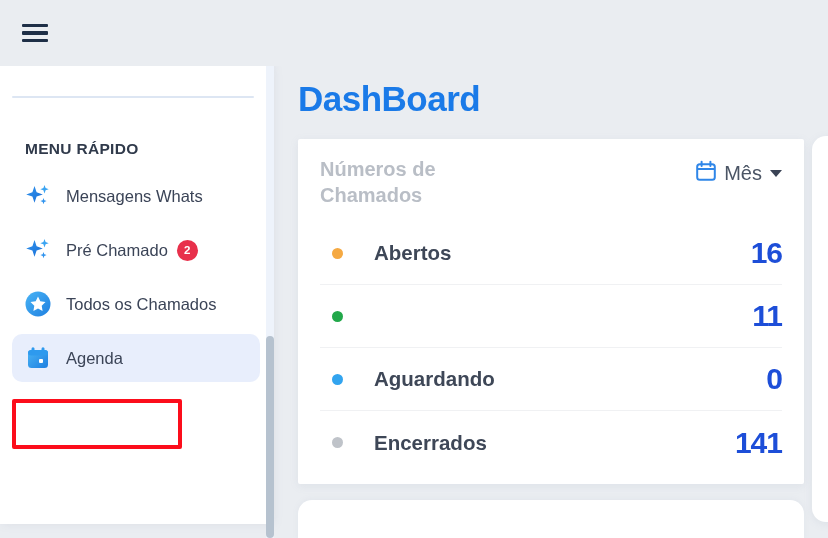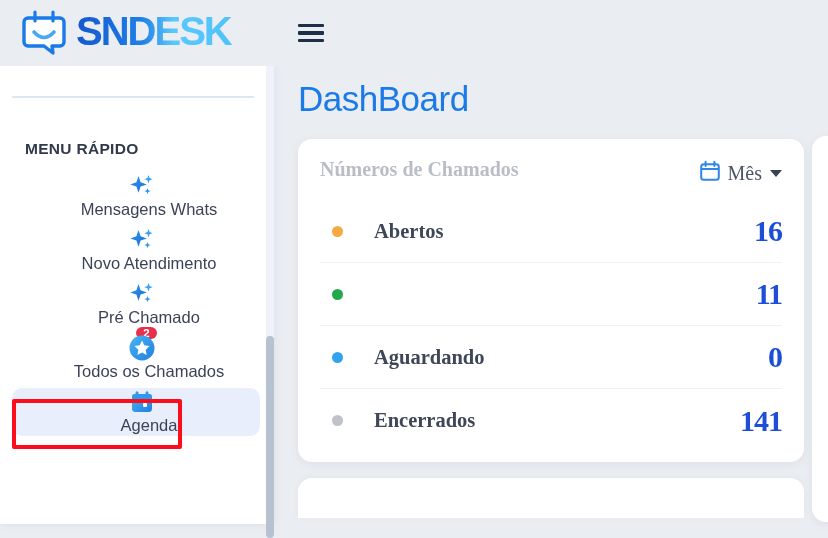--- a/index.html
+++ b/index.html
@@ -93,21 +93,20 @@
 
   .menu-item {
     display: flex;
     align-items: center;
     height: 48px;
     margin: 6px 12px;
     padding-left: 12px;
     border-radius: 10px;
     cursor: pointer;
     position: relative;
-    flex-direction: column;
   }
 
   .menu-item.active { background: #e8eefc; }
 
   .menu-icon {
     width: 28px;
     height: 28px;
     flex: none;
     display: flex;
     align-items: center;
@@ -176,39 +175,38 @@
     position: absolute;
     top: 66px;
     left: 272px;
     width: 556px;
     height: 472px;
     padding: 0;
   }
 
   .page-title {
     font-size: 35px;
-    font-weight: normal;
+    font-weight: bold;
     color: #1a7ae8;
     letter-spacing: -0.5px;
     margin: 13px 0 0 26px;
   }
 
   .cards-row {
     display: flex;
     margin-top: 20px;
     margin-left: 26px;
     gap: 22px;
   }
 
   .card {
     background: #fff;
-    border-radius: 14px;
+    border-radius: 2px;
     box-shadow: 0 2px 9px rgba(130,145,170,0.12);
     flex: none;
-    font-family: Liberation Serif, serif;
   }
 
   .card-main { width: 506px; padding: 18px 22px 10px 22px; }
 
   .card-head {
     display: flex;
     align-items: flex-start;
     justify-content: space-between;
   }
 
@@ -291,39 +289,20 @@
     background: #fff;
     border-radius: 14px;
     box-shadow: 0 2px 9px rgba(130,145,170,0.12);
     z-index: 5;
   }
 </style>
 </head>
 <body>
 
 <div class="topbar">
-  <div class="logo-wrap">
-    <svg class="logo-mark" viewBox="0 0 56 50">
-      <path d="M10 10 h32 a4 4 0 0 1 4 4 v20 a4 4 0 0 1 -4 4 h-8 l1 7 -9 -7 h-16 a4 4 0 0 1 -4 -4 v-20 a4 4 0 0 1 4 -4 z" fill="#fdfdfd" stroke="#1a7ae8" stroke-width="3.4" stroke-linejoin="round"></path>
-      <line x1="17" y1="4" x2="17" y2="13" stroke="#1a7ae8" stroke-width="3.2" stroke-linecap="round"></line>
-      <line x1="35" y1="4" x2="35" y2="13" stroke="#1a7ae8" stroke-width="3.2" stroke-linecap="round"></line>
-      <path d="M16 24 q10 11 20 0" fill="none" stroke="#4aa8f0" stroke-width="3.6" stroke-linecap="round"></path>
-    </svg>
-    <svg class="wordmark" viewBox="0 0 200 44">
-      <defs>
-        <linearGradient id="wm" x1="0" y1="0" x2="1" y2="0">
-          <stop offset="0%" stop-color="#1557d0"></stop>
-          <stop offset="42%" stop-color="#1f7fe6"></stop>
-          <stop offset="62%" stop-color="#5ac8fb"></stop>
-          <stop offset="100%" stop-color="#4ec3fa"></stop>
-        </linearGradient>
-      </defs>
-      <text x="0" y="34" font-family="'Liberation Sans', sans-serif" font-size="40" font-weight="bold" letter-spacing="-2" fill="url(#wm)">SNDESK</text>
-    </svg>
-  </div>
   <div class="hamburger">
     <span></span>
     <span></span>
     <span></span>
   </div>
 </div>
 
 <nav class="sidebar">
   <div class="sidebar-divider"></div>
   <div class="menu-heading">MENU RÁPIDO</div>
@@ -340,30 +319,20 @@
           </linearGradient>
             </defs>
           <path d="M9.5 3 L11.6 9.3 L17.8 11.4 L11.6 13.5 L9.5 19.8 L7.4 13.5 L1.2 11.4 L7.4 9.3 Z" fill="url(#spg1)"></path>
           <path d="M19.5 2 L20.6 5.1 L23.7 6.2 L20.6 7.3 L19.5 10.4 L18.4 7.3 L15.3 6.2 L18.4 5.1 Z" fill="#3aa4f2"></path>
           <path d="M18.5 15 L19.3 17.3 L21.6 18.1 L19.3 18.9 L18.5 21.2 L17.7 18.9 L15.4 18.1 L17.7 17.3 Z" fill="#2f93ee"></path>
         </svg>
       </span>
       <span class="menu-label">Mensagens Whats</span>
     </div>
 
-    <div class="menu-item">
-      <span class="menu-icon">
-        <svg width="26" height="26" viewBox="0 0 26 26">
-          <path d="M9.5 3 L11.6 9.3 L17.8 11.4 L11.6 13.5 L9.5 19.8 L7.4 13.5 L1.2 11.4 L7.4 9.3 Z" fill="url(#spg1)"></path>
-          <path d="M19.5 2 L20.6 5.1 L23.7 6.2 L20.6 7.3 L19.5 10.4 L18.4 7.3 L15.3 6.2 L18.4 5.1 Z" fill="#3aa4f2"></path>
-          <path d="M18.5 15 L19.3 17.3 L21.6 18.1 L19.3 18.9 L18.5 21.2 L17.7 18.9 L15.4 18.1 L17.7 17.3 Z" fill="#2f93ee"></path>
-        </svg>
-      </span>
-      <span class="menu-label">Novo Atendimento</span>
-    </div>
 
     <div class="menu-item">
       <span class="menu-icon">
         <svg width="26" height="26" viewBox="0 0 26 26">
           <path d="M9.5 3 L11.6 9.3 L17.8 11.4 L11.6 13.5 L9.5 19.8 L7.4 13.5 L1.2 11.4 L7.4 9.3 Z" fill="url(#spg1)"></path>
           <path d="M19.5 2 L20.6 5.1 L23.7 6.2 L20.6 7.3 L19.5 10.4 L18.4 7.3 L15.3 6.2 L18.4 5.1 Z" fill="#3aa4f2"></path>
           <path d="M18.5 15 L19.3 17.3 L21.6 18.1 L19.3 18.9 L18.5 21.2 L17.7 18.9 L15.4 18.1 L17.7 17.3 Z" fill="#2f93ee"></path>
         </svg>
       </span>
       <span class="menu-label">Pré Chamado</span>

